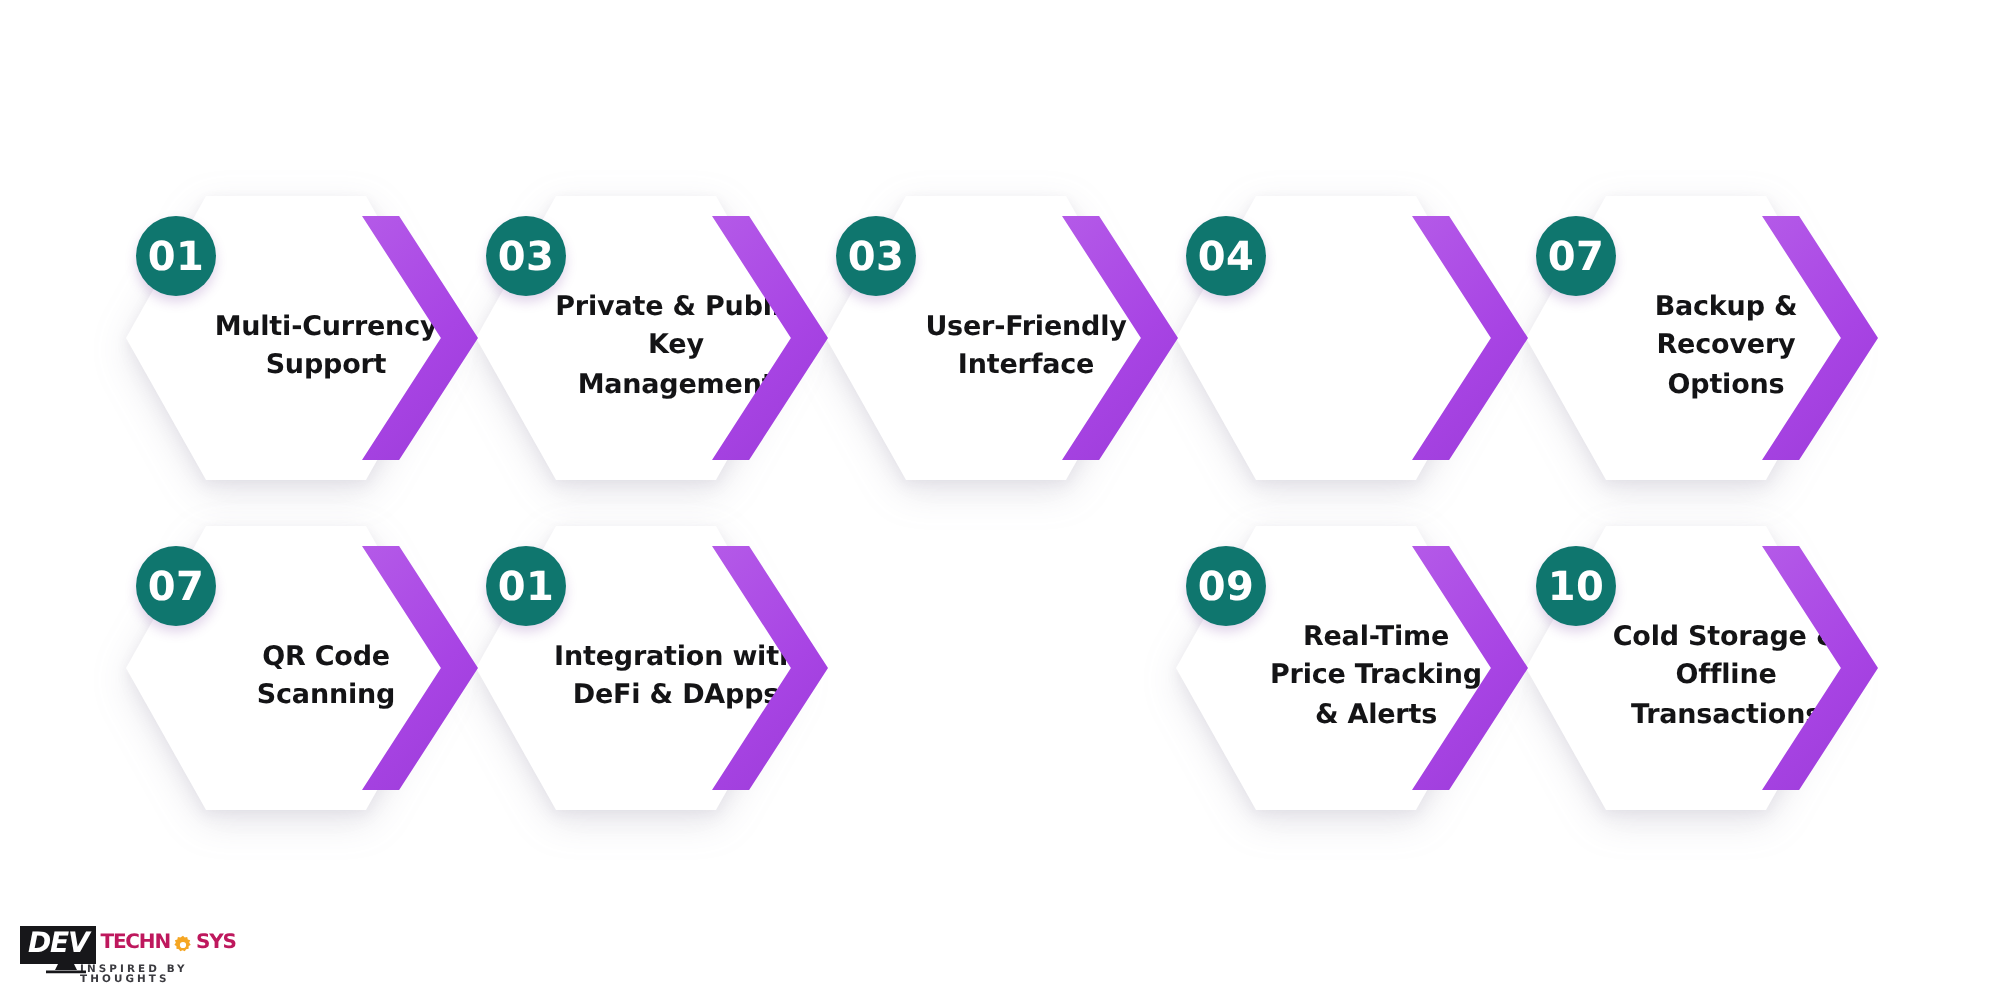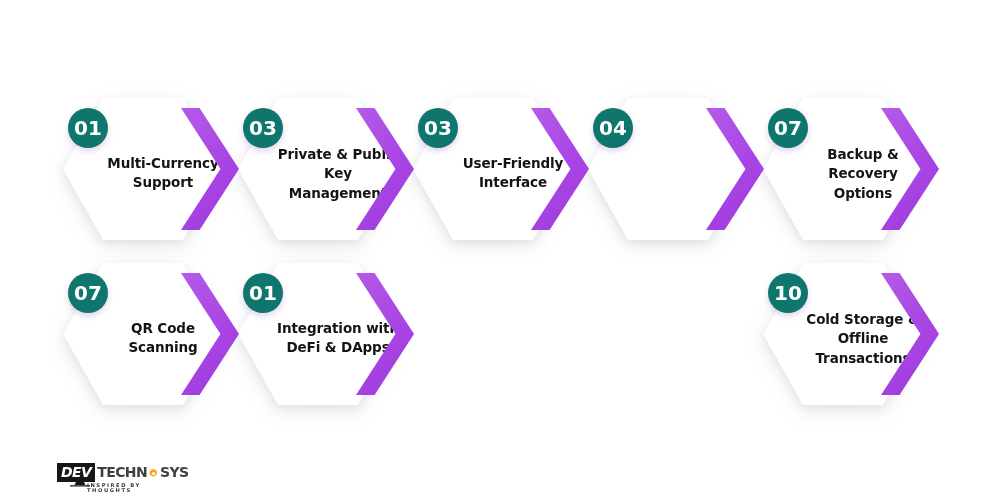--- a/index.html
+++ b/index.html
@@ -83,21 +83,20 @@
   
   #logo {
     position:absolute;
     left:10px;
     top:463px;
     width:126px;
     height:30px;
     display:flex;
     flex-direction:column;
     justify-content:center;
-    margin-left:47px;
   }
   .logo-main {
     display:flex;
     align-items:stretch;
     height:19px;
   }
   .logo-dev {
     background:#17171a;
     color:#ffffff;
     font-size:14px;
@@ -105,22 +104,22 @@
     font-family:"DejaVu Sans", sans-serif;
     letter-spacing:-0.6px;
     padding:0 3px;
     display:flex;
     align-items:center;
     line-height:1;
     font-style:italic;
     border:1.5px solid #17171a;
   }
   .logo-rest {
-    color:#404040;
-    font-size:14px;
+    color:#be185d;
+    font-size:10px;
     font-weight:900;
     letter-spacing:-0.6px;
     display:flex;
     align-items:center;
     line-height:1;
     padding-left:2px;
   }
   .logo-gear {
     display:inline-block;
     width:11px; height:11px;
@@ -208,20 +207,30 @@
 Scanning</div>
       </div>
       <div class="step" style="left: 238px;">
         <div class="chevron"></div>
         <div class="hex-wrap">
           <div class="hex"></div>
         </div>
         <div class="badge">01</div>
         <div class="hex-label">Integration with
 DeFi &amp; DApps</div>
+      </div>
+      <div class="step" style="left: 588px;">
+        <div class="chevron"></div>
+        <div class="hex-wrap">
+          <div class="hex"></div>
+        </div>
+        <div class="badge">09</div>
+        <div class="hex-label">Real-Time
+Price Tracking
+&amp; Alerts</div>
       </div>
       <div class="step" style="left: 763px;">
         <div class="chevron"></div>
         <div class="hex-wrap">
           <div class="hex"></div>
         </div>
         <div class="badge">10</div>
         <div class="hex-label">Cold Storage &amp;
 Offline
 Transactions</div>

